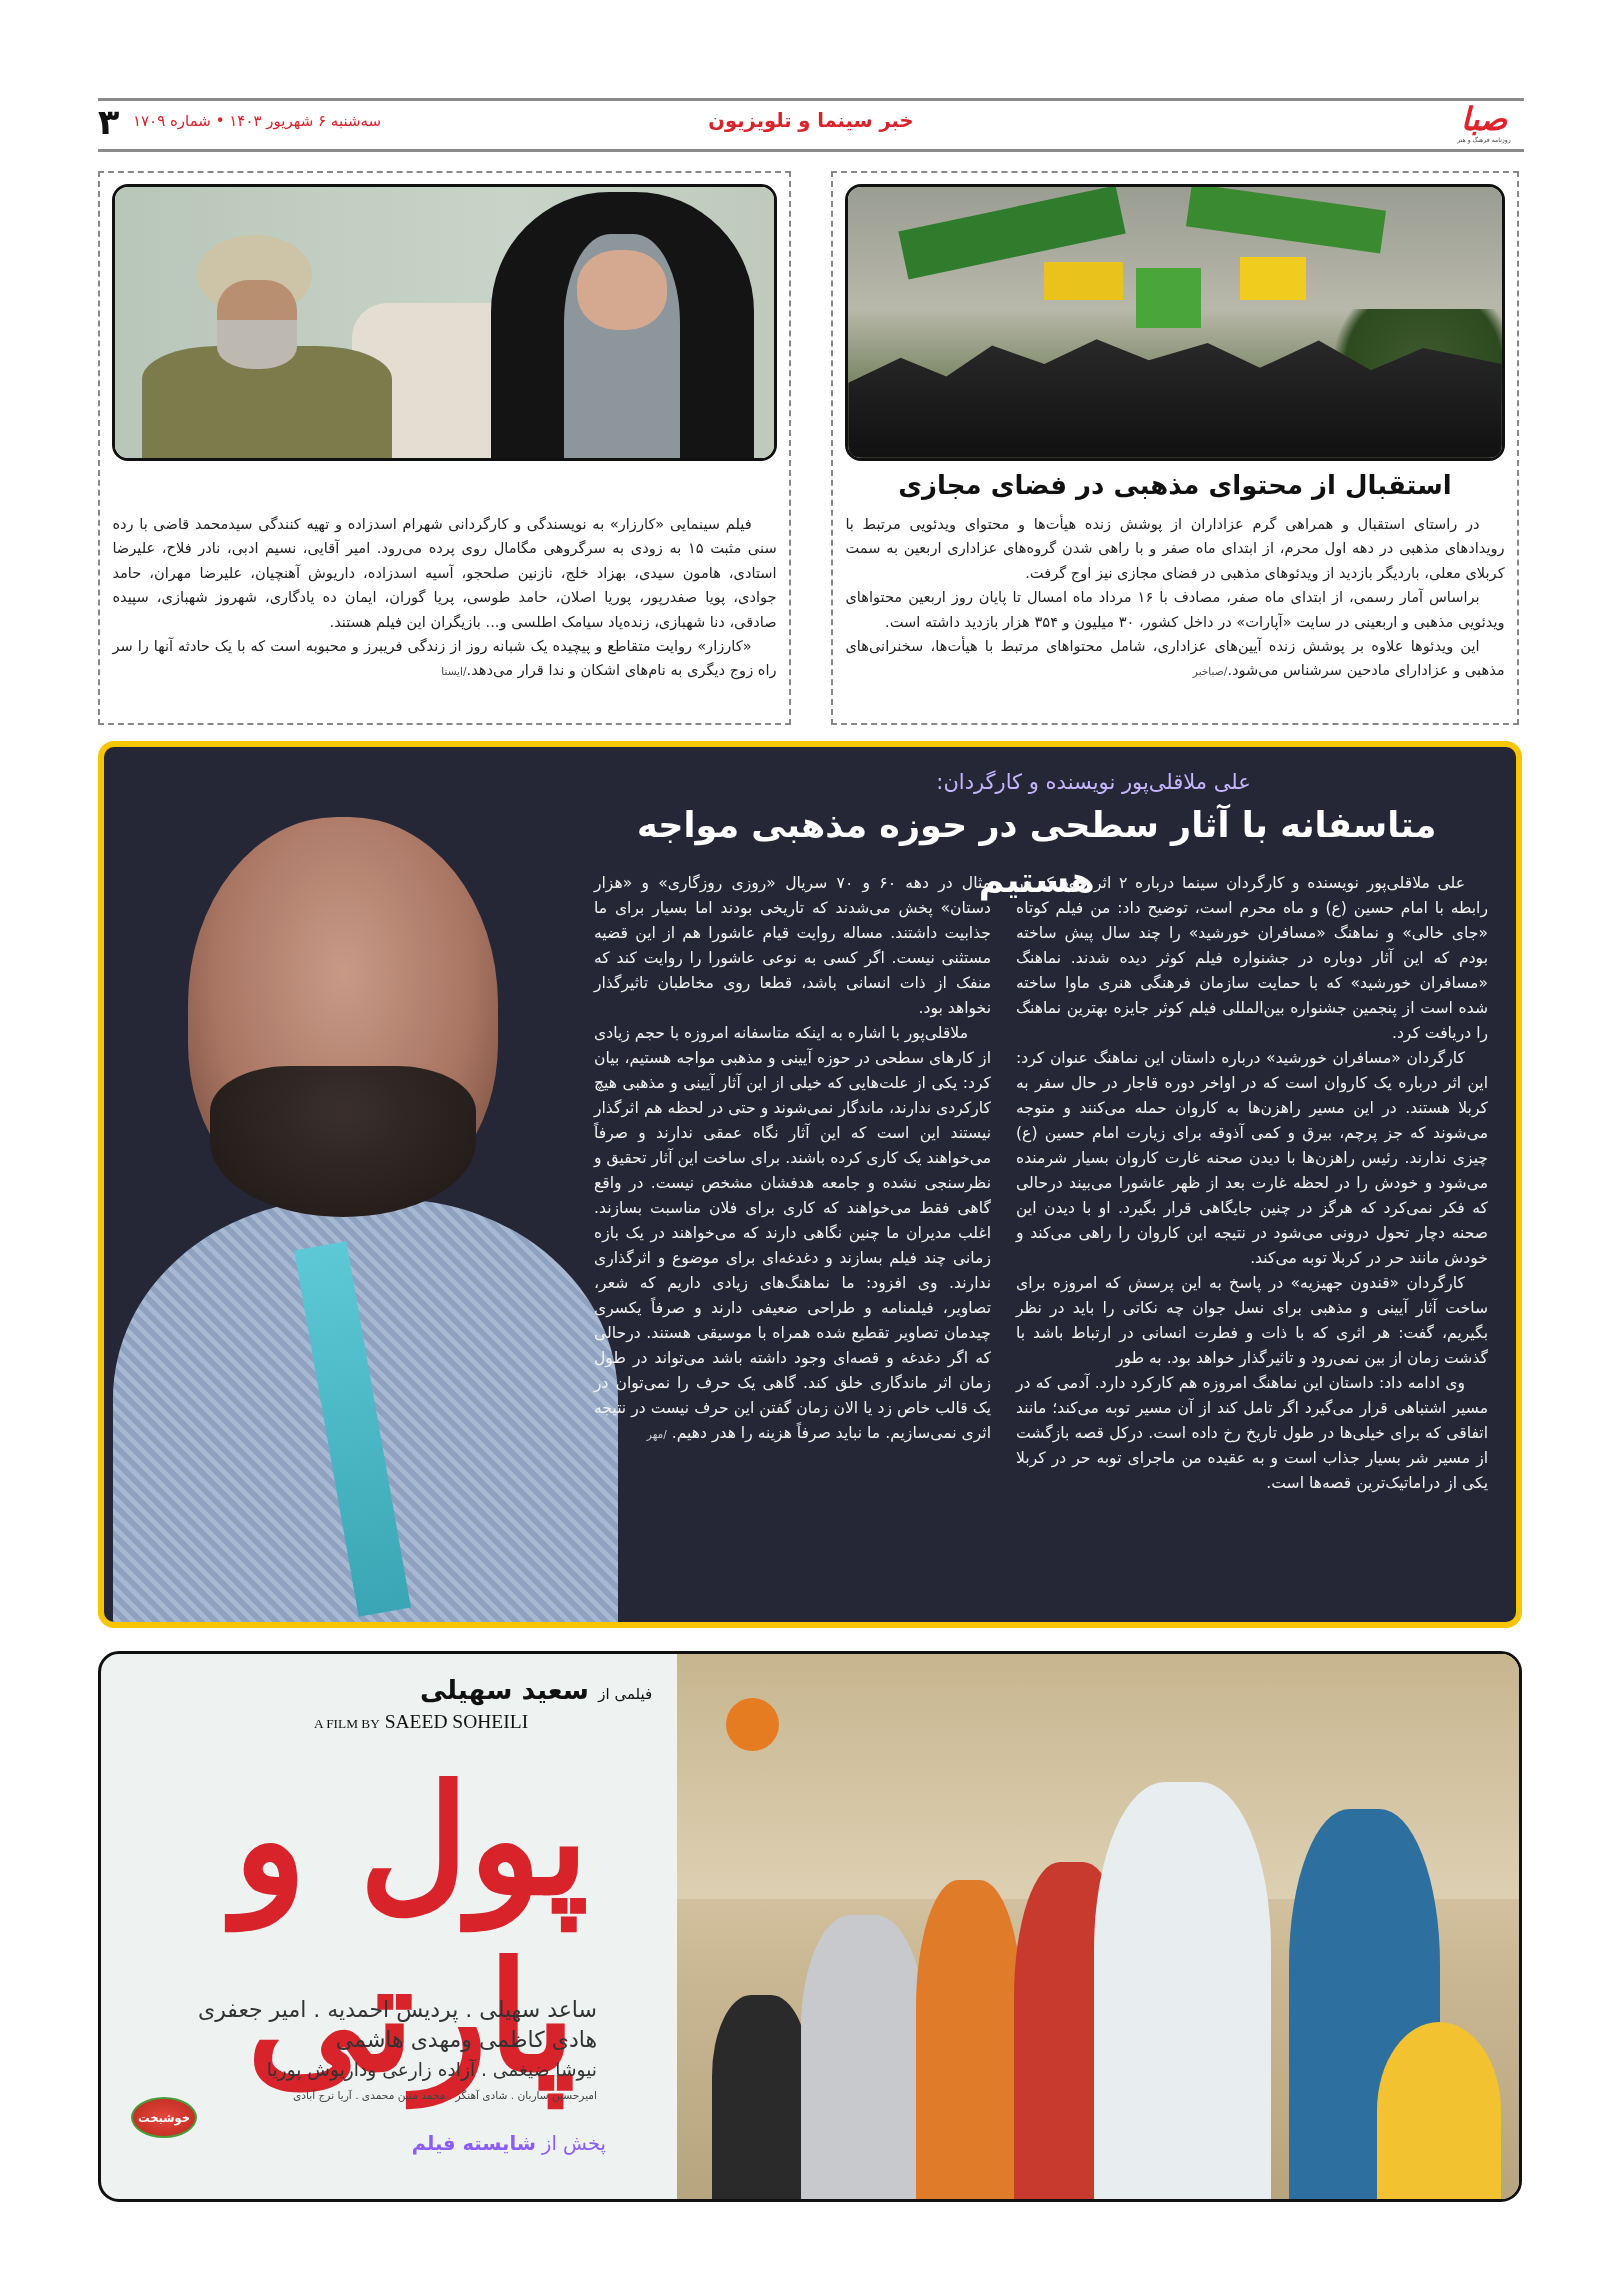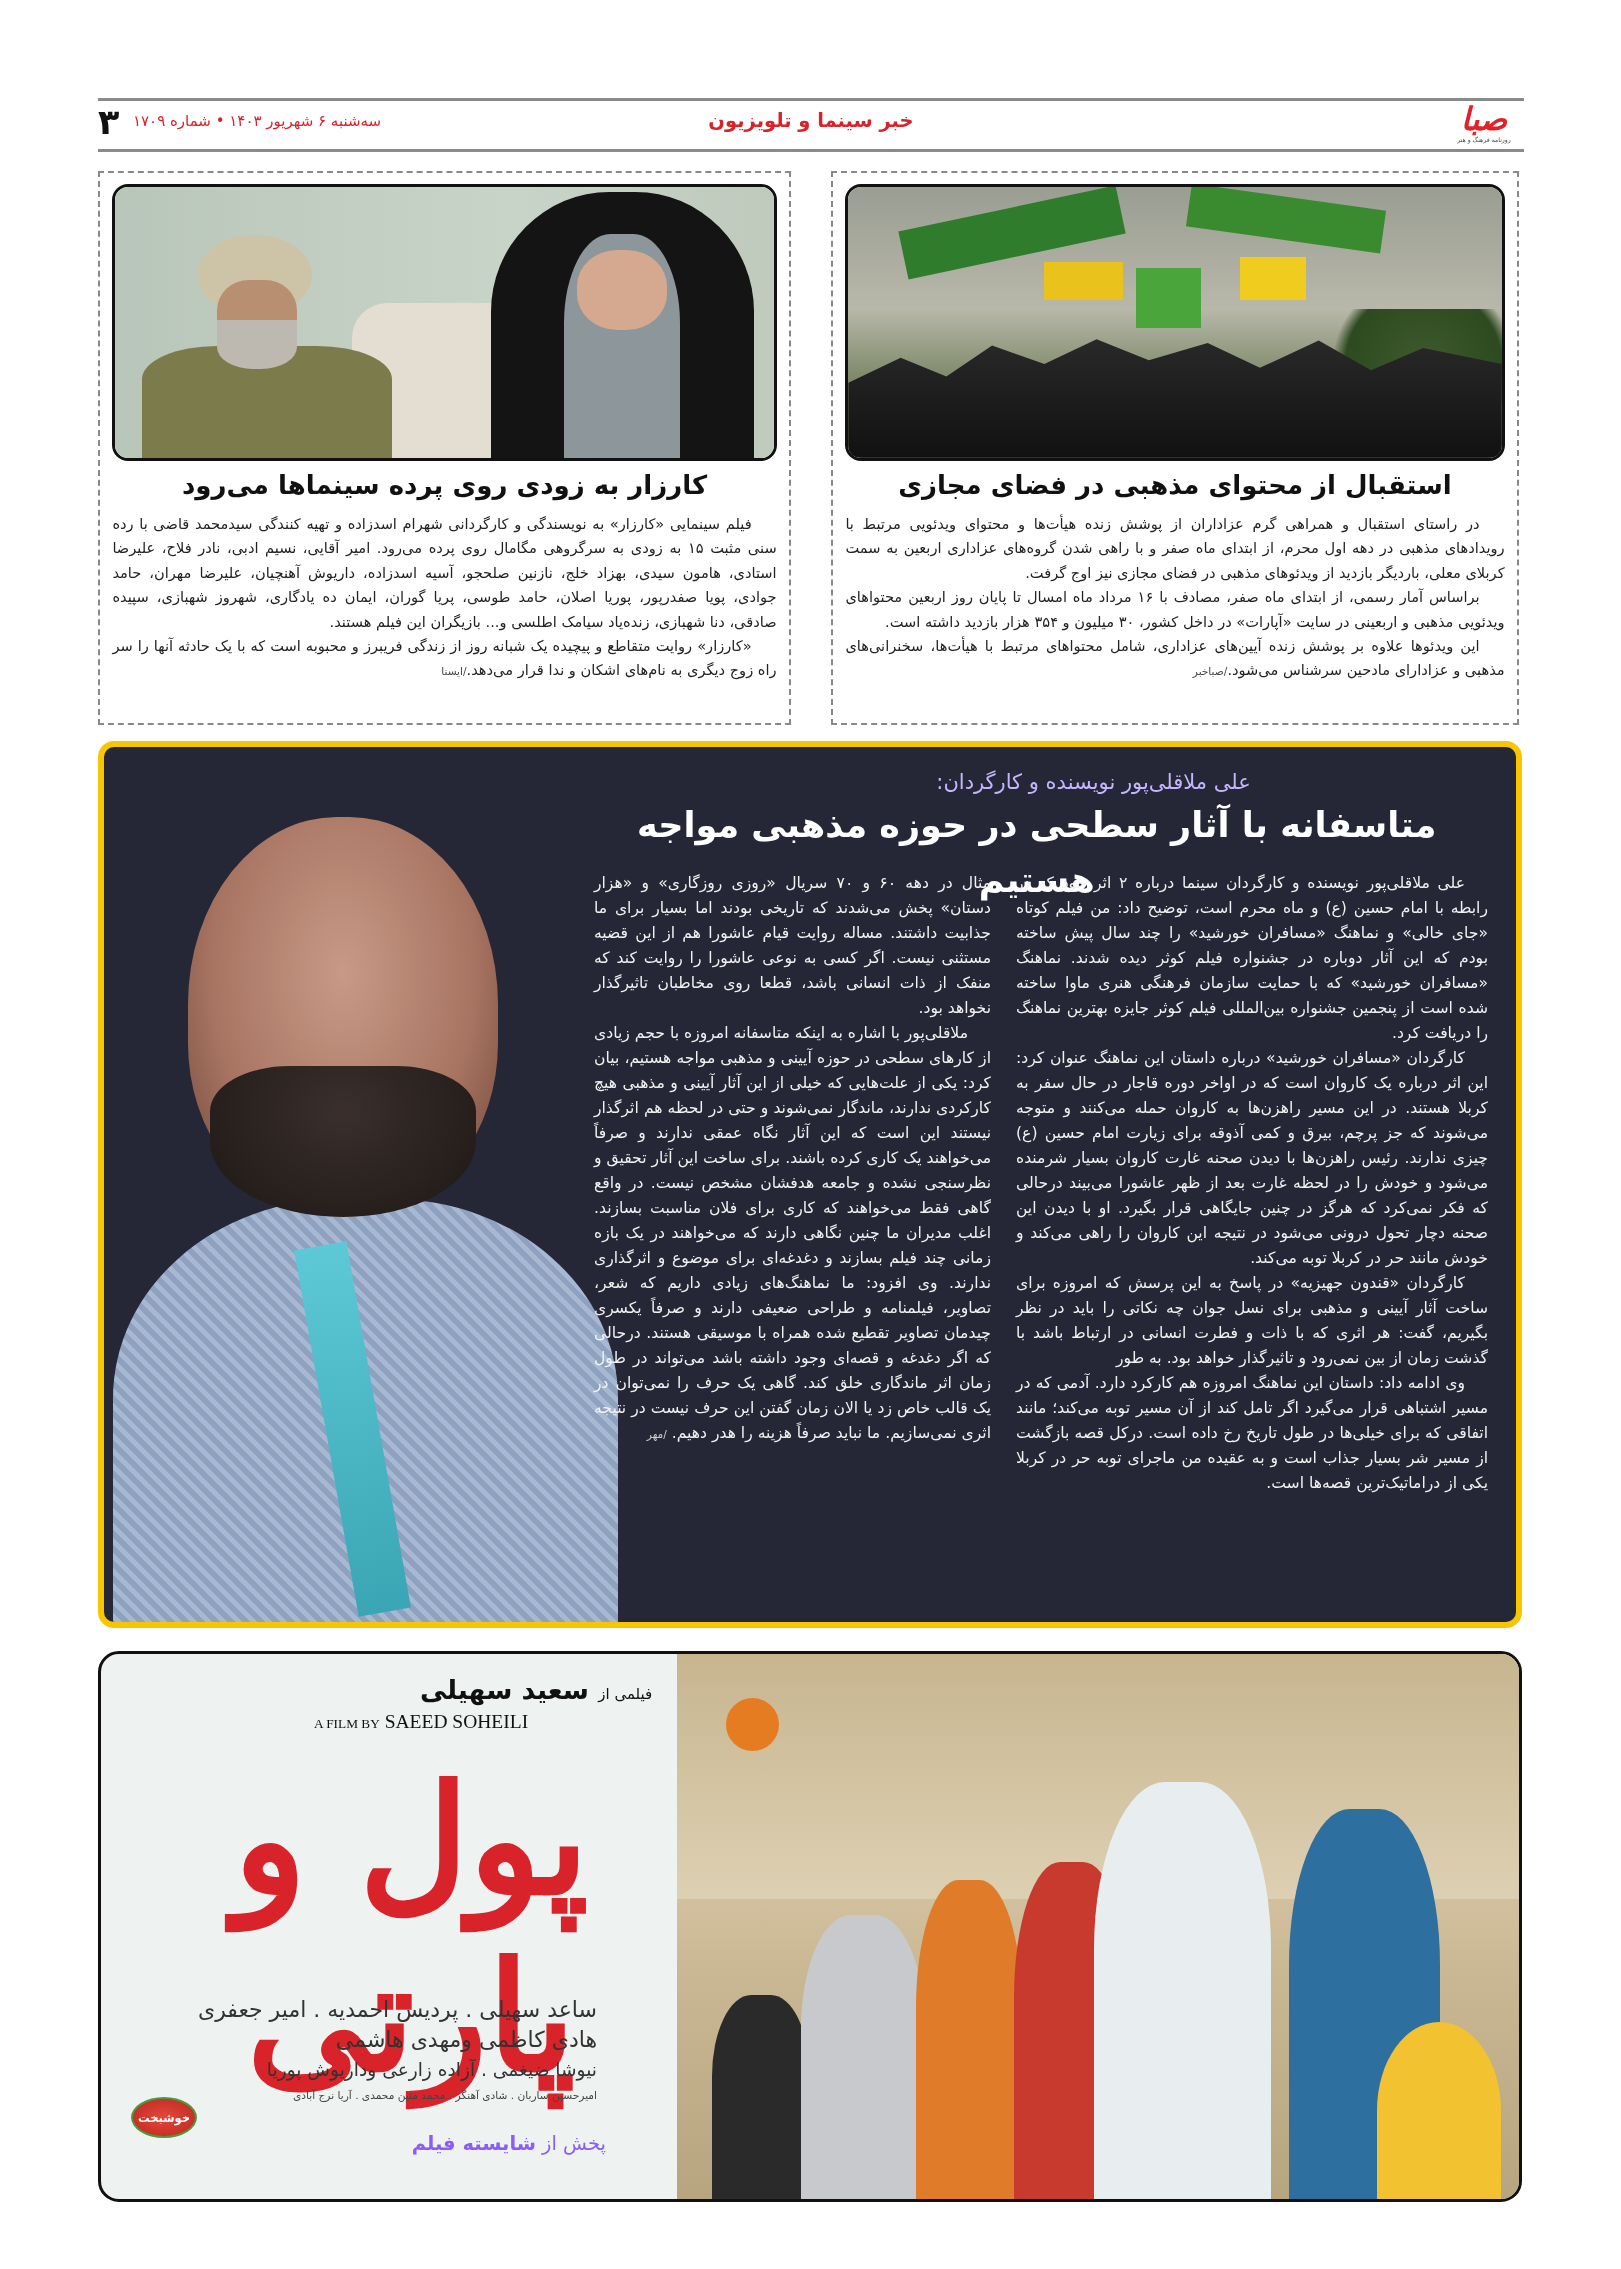--- a/index.html
+++ b/index.html
@@ -126,21 +126,20 @@
           <div class="face"></div>
           <div class="beard"></div>
       </div>
       <div class="woman">
         <div class="chador"></div>
           <div class="scarf"></div>
           <div class="face"></div>
       </div>
     </div>
   </div>
-  <h2>کارزار به زودی روی پرده سینماها می‌رود</h2>
   <div class="body">
     <p>فیلم سینمایی «کارزار» به نویسندگی و کارگردانی شهرام اسدزاده و تهیه کنندگی سیدمحمد قاضی با رده سنی مثبت ۱۵ به زودی به سرگروهی مگامال روی پرده می‌رود. امیر آقایی، نسیم ادبی، نادر فلاح، علیرضا استادی، هامون سیدی، بهزاد خلج، نازنین صلحجو، آسیه اسدزاده، داریوش آهنچیان، علیرضا مهران، حامد جوادی، پویا صفدرپور، پوریا اصلان، حامد طوسی، پریا گوران، ایمان ده یادگاری، شهروز شهبازی، سپیده صادقی، دنا شهبازی، زنده‌یاد سیامک اطلسی و... بازیگران این فیلم هستند.</p>
     <p><span>«کارزار» روایت متقاطع و پیچیده یک شبانه روز از زندگی فریبرز و محبوبه است که با یک حادثه آنها را سر راه زوج دیگری به نام‌های اشکان و ندا قرار می‌دهد.</span><span class="src">/ایسنا</span></p>
   </div>
 </div>
 
 <div class="interview">
   <div class="portrait">
     <div class="shirt"></div>
     <div class="lanyard"></div>

